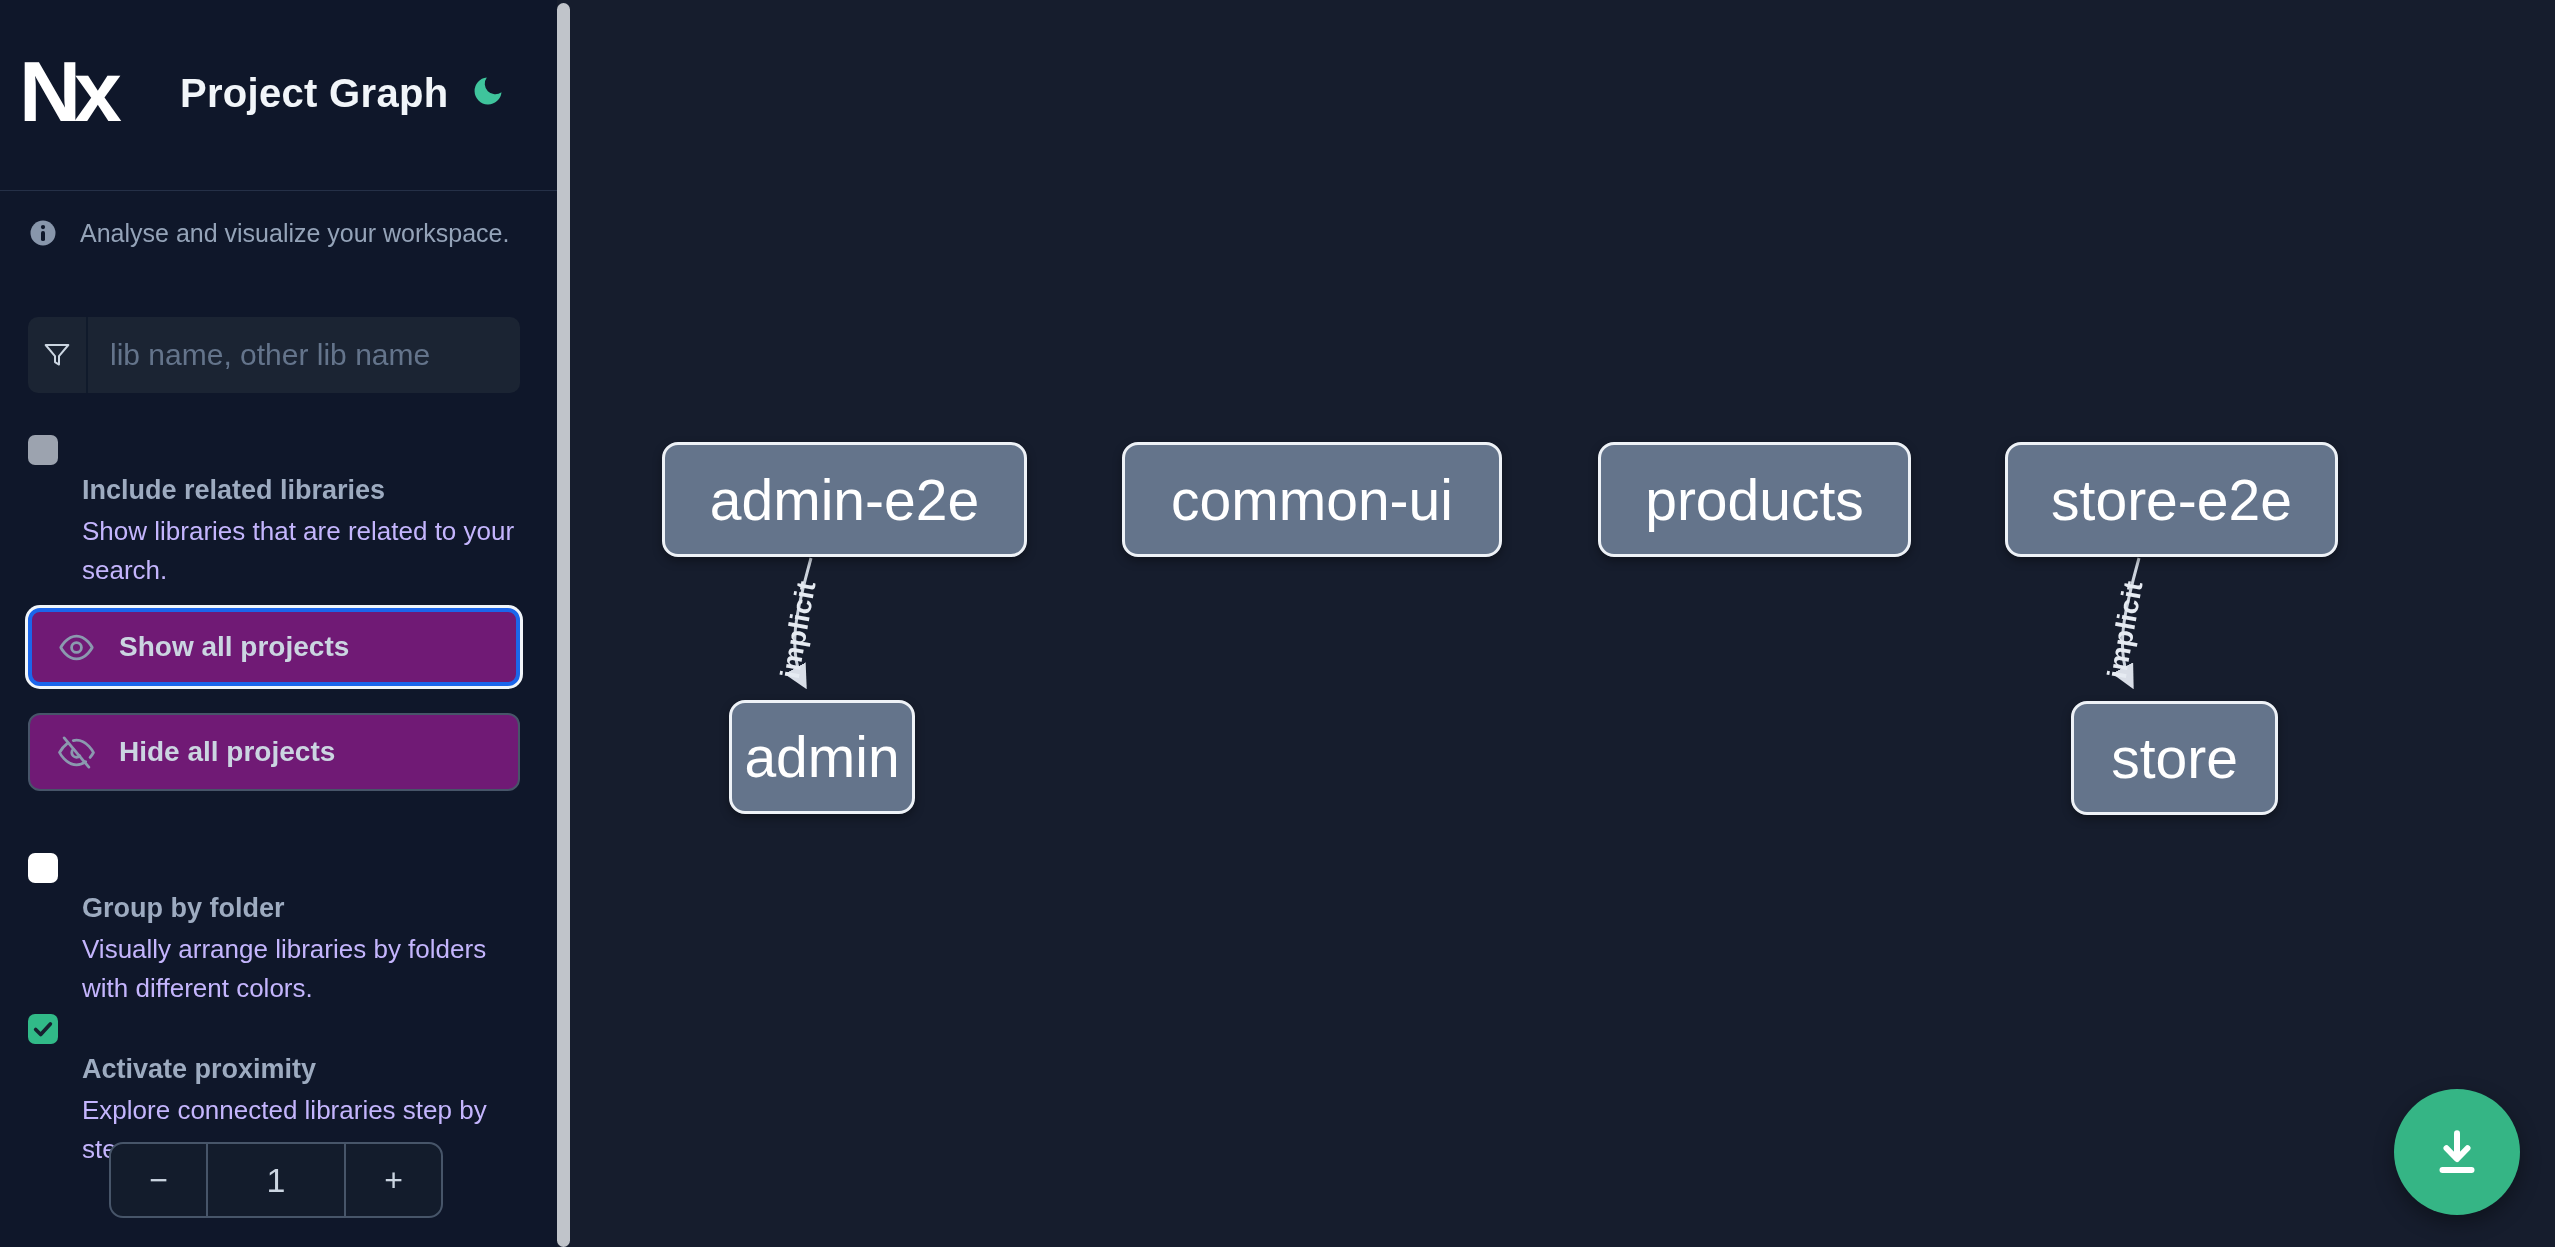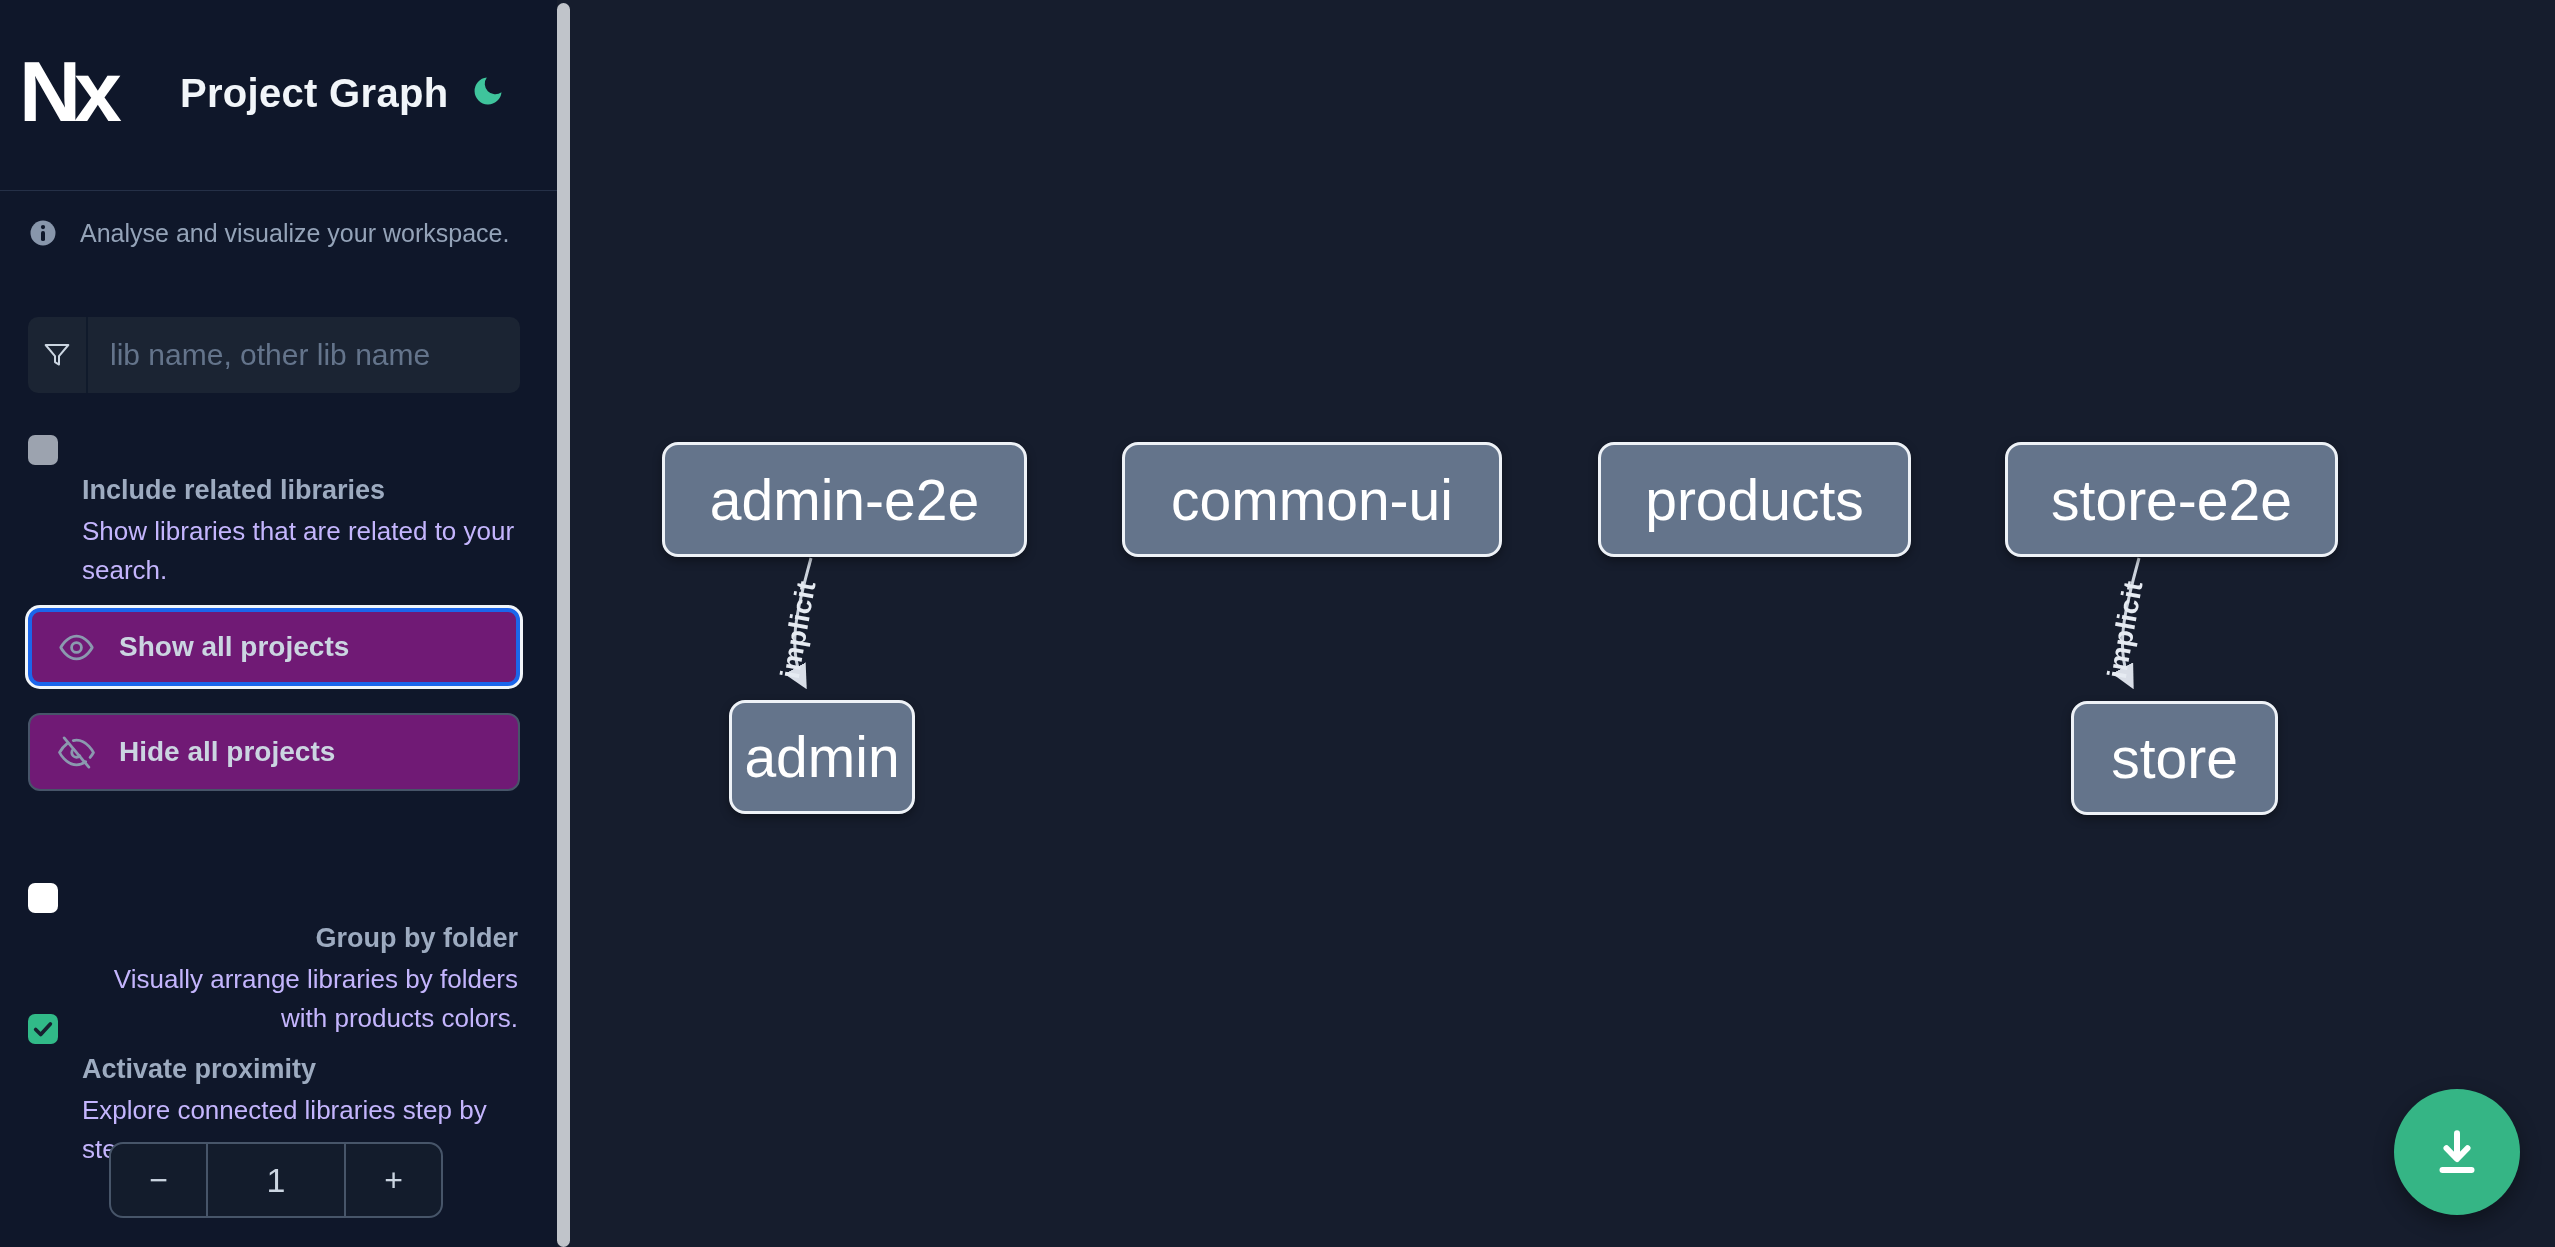--- a/index.html
+++ b/index.html
@@ -91,25 +91,25 @@
   </button>
 
   <button class="btn" style="top:713px;">
     <svg width="37" height="37" viewBox="0 0 24 24" fill="none" stroke="#8b99af" stroke-width="1.8" stroke-linecap="round" stroke-linejoin="round" style="flex:none;">
       <path d="M17.94 17.94A10.07 10.07 0 0 1 12 20c-7 0-11-8-11-8a18.45 18.45 0 0 1 5.06-5.94M9.9 4.24A9.12 9.12 0 0 1 12 4c7 0 11 8 11 8a18.5 18.5 0 0 1-2.16 3.19m-6.72-1.07a3 3 0 1 1-4.24-4.24"></path>
       <line x1="4" y1="2.5" x2="20" y2="21.5"></line>
     </svg>
     <span>Hide all projects</span>
   </button>
 
-  <div class="opt-row" style="top:881px;text-align:right;">
+  <div class="opt-row" style="top:851px;">
     <button class="checkbox white"></button>
     <div>
       <div class="opt-label">Group by folder</div>
-      <div class="opt-desc">Visually arrange libraries by folders with products colors.</div>
+      <div class="opt-desc">Visually arrange libraries by folders with different colors.</div>
     </div>
   </div>
 
   <div class="opt-row" style="top:1012px;">
     <button class="checkbox green">
       <svg width="22" height="22" viewBox="0 0 24 24" fill="none" stroke="#17202f" stroke-width="4" stroke-linecap="round" stroke-linejoin="round">
         <path d="M4 12.5l5.5 5.5L20 6.5"></path>
       </svg>
     </button>
     <div>

